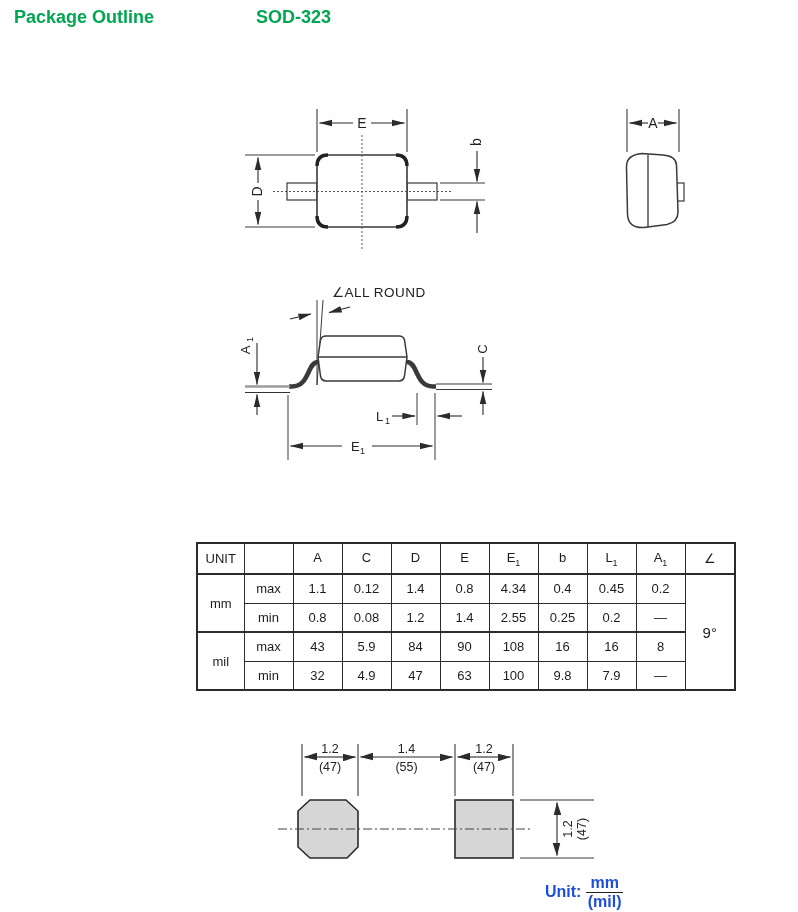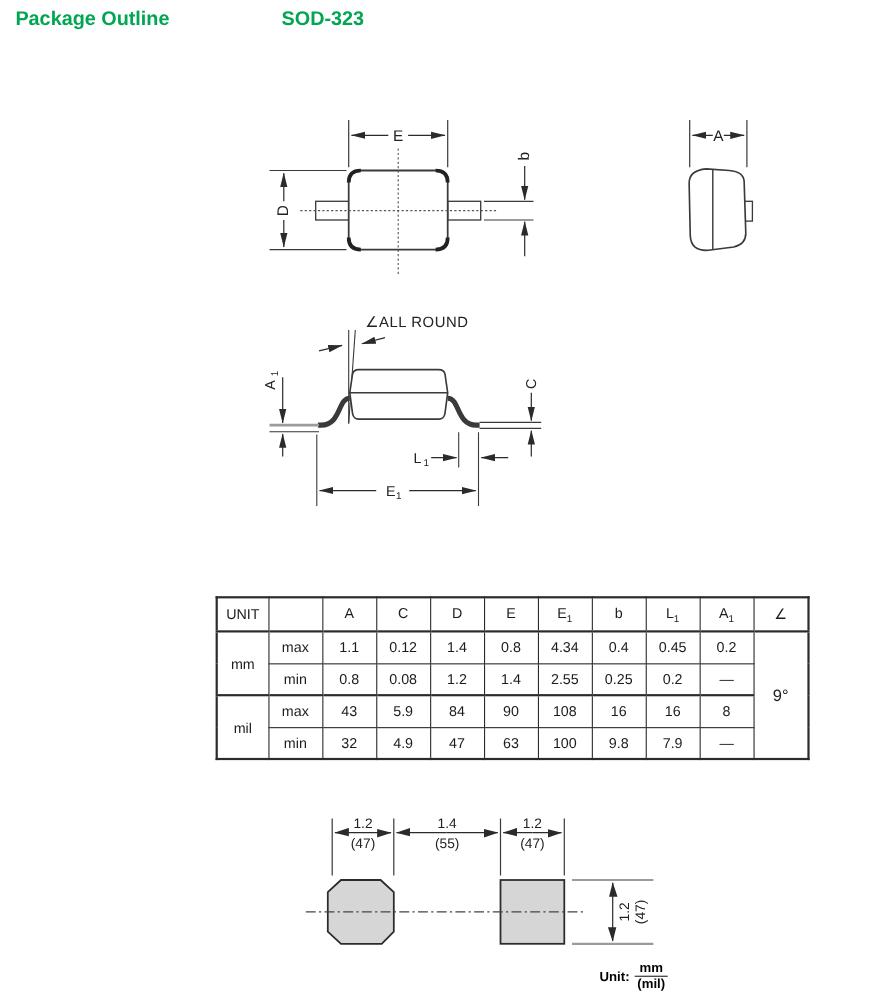--- a/index.html
+++ b/index.html
@@ -17,21 +17,21 @@
   table.dim th,table.dim td{text-align:center;vertical-align:middle;padding:0;background:#fff;}
   table.dim tr.hdr th{height:29px;border-bottom-width:2px;}
   table.dim tr.r{height:29px;}
   table.dim tr.sep td,table.dim tr.sep th{border-top-width:2px;}
   table.dim sub{font-size:9px;}
   td.angle{font-size:15px;}
   
   svg text{font-family:"Liberation Sans",sans-serif;fill:#222;}
   .gr-head{font-size:15px;font-weight:bold;color:#00a651;text-align:center;}
   
-  .unit-note{display:flex;align-items:center;font-size:12px;font-weight:bold;color:#000000;}
+  .unit-note{display:flex;align-items:center;font-size:16px;font-weight:bold;color:#1d4ed8;}
   .unit-note .frac{display:inline-flex;flex-direction:column;align-items:center;margin-left:5px;line-height:1.1;}
   .unit-note .num{border-bottom:1.5px solid #222;padding:0 4px;}
 </style>
 </head>
 <body>
 
 <div id="page">
 
   <div class="abs h-title" style="left:14px;top:7px;">Package Outline</div>
   <div class="abs h-title" style="left:256px;top:7px;">SOD-323</div>

